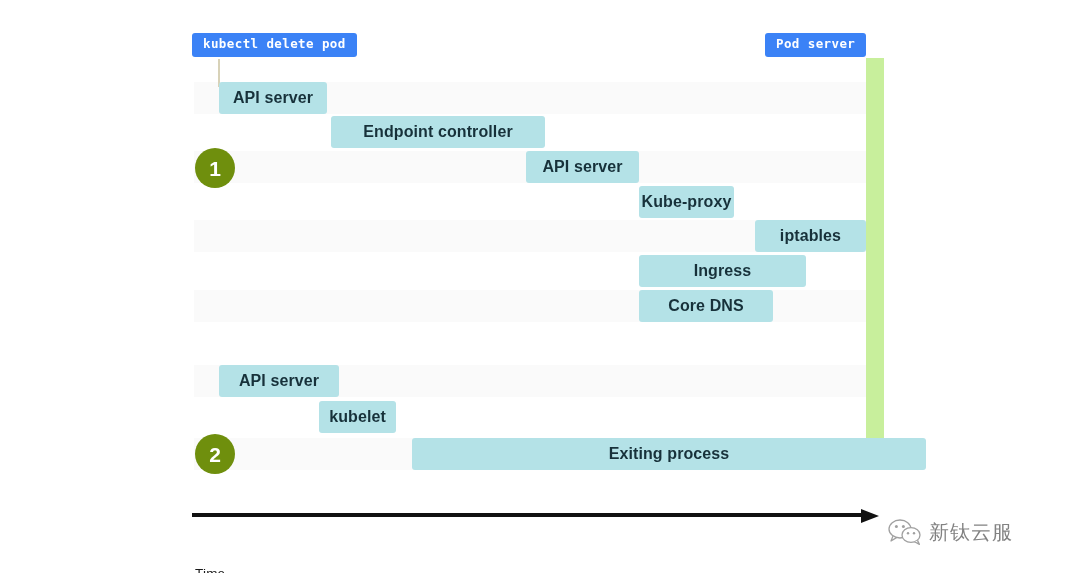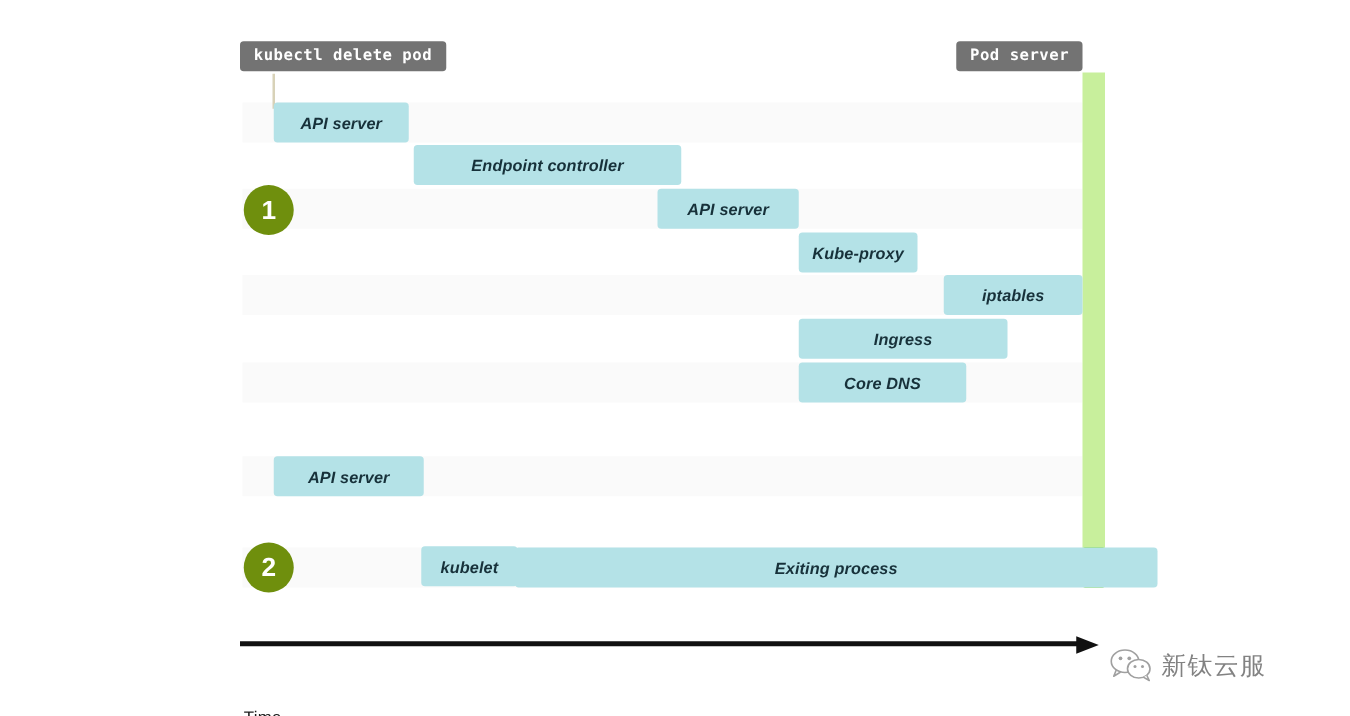--- a/index.html
+++ b/index.html
@@ -18,21 +18,21 @@
   #stage {
     position: absolute;
     left: 0; top: 0;
     width: 1080px;
     height: 573px;
   }
 
   
   .code-label {
     position: absolute;
-    background: #737373;
+    background: #3b82f6;
     color: #ffffff;
     font-family: "DejaVu Sans Mono", "Liberation Mono", monospace;
     font-size: 12.5px;
     font-weight: 700;
     letter-spacing: 0.4px;
     border-radius: 3px;
     padding: 5px 11px 6px 11px;
     white-space: nowrap;
     line-height: 1;
   }
@@ -83,26 +83,25 @@
   
   .bar {
     position: absolute;
     height: 32px;
     background: #b4e2e7;
     border-radius: 3px;
     display: flex;
     align-items: center;
     justify-content: center;
     color: #17313a;
-    font-size: 13px;
+    font-size: 16px;
     font-weight: 600;
     letter-spacing: 0.1px;
     white-space: nowrap;
     box-sizing: border-box;
-    font-style: italic;
   }
 
   
   .step-circle {
     position: absolute;
     width: 40px;
     height: 40px;
     border-radius: 50%;
     background: #6f8f0d;
     color: #ffffff;
@@ -199,21 +198,21 @@
 
   <div id="bars-layer">
       <div class="bar" style="left: 219px; width: 108px; top: 82px;">API server</div>
       <div class="bar" style="left: 331px; width: 214px; top: 116px;">Endpoint controller</div>
       <div class="bar" style="left: 526px; width: 113px; top: 151px;">API server</div>
       <div class="bar" style="left: 639px; width: 95px; top: 186px;">Kube-proxy</div>
       <div class="bar" style="left: 755px; width: 111px; top: 220px;">iptables</div>
       <div class="bar" style="left: 639px; width: 167px; top: 255px;">Ingress</div>
       <div class="bar" style="left: 639px; width: 134px; top: 290px; text-align: right;">Core DNS</div>
       <div class="bar" style="left: 219px; width: 120px; top: 365px;">API server</div>
-      <div class="bar" style="left: 337px; width: 77px; top: 401px; margin-top: 36px;">kubelet</div>
+      <div class="bar" style="left: 319px; width: 77px; top: 401px;">kubelet</div>
       <div class="bar" style="left: 412px; width: 514px; top: 438px;">Exiting process</div>
     </div>
 
   <div id="step-1" class="step-circle">1</div>
   <div id="step-2" class="step-circle">2</div>
 
   <div id="time-axis">
     <div id="time-axis-line"></div>
     <div id="time-axis-arrow"></div>
   </div>

